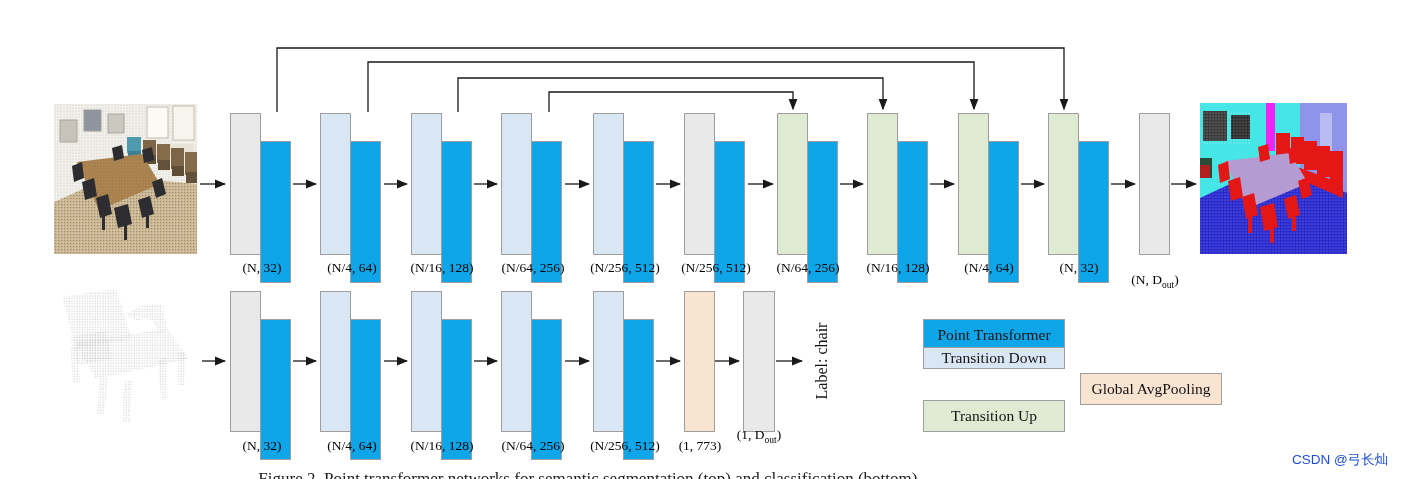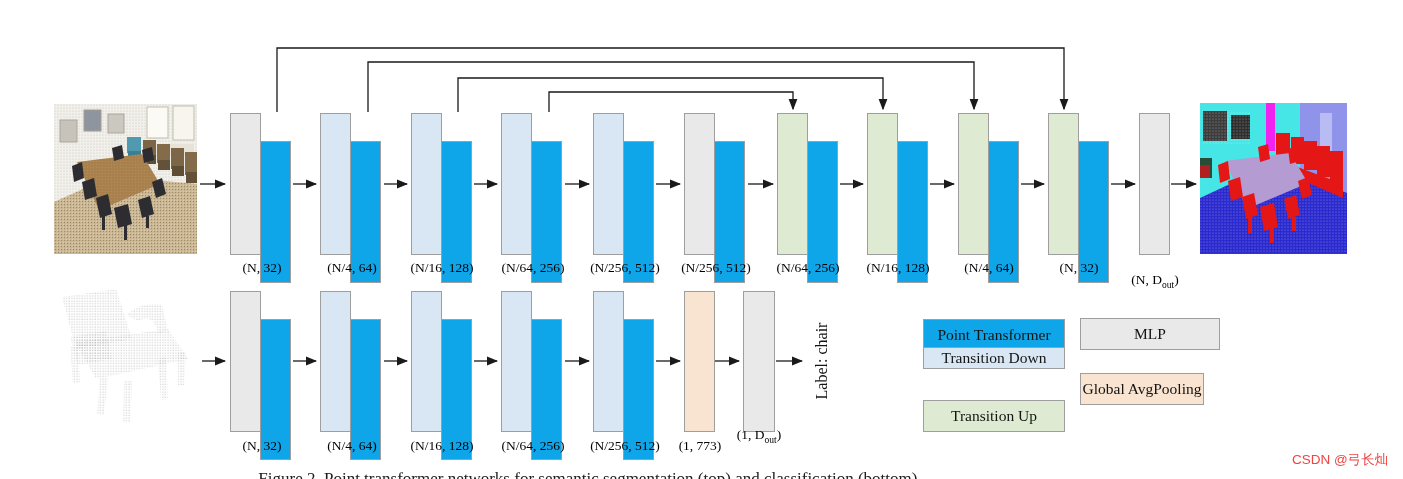--- a/index.html
+++ b/index.html
@@ -37,21 +37,21 @@
     font-size:16px;color:#141414;white-space:nowrap;
     transform:rotate(-90deg);
   }
   
   .caption{
     position:absolute;left:90px;top:468px;width:1000px;text-align:center;
     font-size:17px;line-height:22px;color:#202020;white-space:nowrap;
   }
   .watermark{
     position:absolute;left:1292px;top:451px;
-    font-family:"Liberation Sans", sans-serif;font-size:13.5px;color:#ef4444;
+    font-family:"Liberation Sans", sans-serif;font-size:13.5px;color:#1d4ed8;
     white-space:nowrap;
   }
   svg.overlay{position:absolute;left:0;top:0;pointer-events:none;}
   svg.picture{position:absolute;}
 </style>
 </head>
 <body>
 
 <div id="canvas">
 
@@ -310,23 +310,20 @@
 
   <div class="legendbox pt" style="left:923px;top:291px;width:142px;height:31px">
       <span>Point Transformer</span>
     </div>
   <div class="legendbox td" style="left:923px;top:347px;width:142px;height:22px">
       <span>Transition Down</span>
     </div>
   <div class="legendbox tu" style="left:923px;top:400px;width:142px;height:32px">
       <span>Transition Up</span>
     </div>
-  <div class="legendbox mlp" style="left:1080px;top:318px;width:140px;height:32px">
-      <span>MLP</span>
-    </div>
-  <div class="legendbox gap" style="left:1080px;top:373px;width:124px;height:32px">
+  <div class="legendbox gap" style="left:1080px;top:373px;width:142px;height:32px">
       <span>Global AvgPooling</span>
     </div>
 
   <div class="caption">Figure 2. Point transformer networks for semantic segmentation (top) and classification (bottom).</div>
   <div class="watermark">CSDN @弓长灿</div>
 
 </div>
 
 </body></html>

